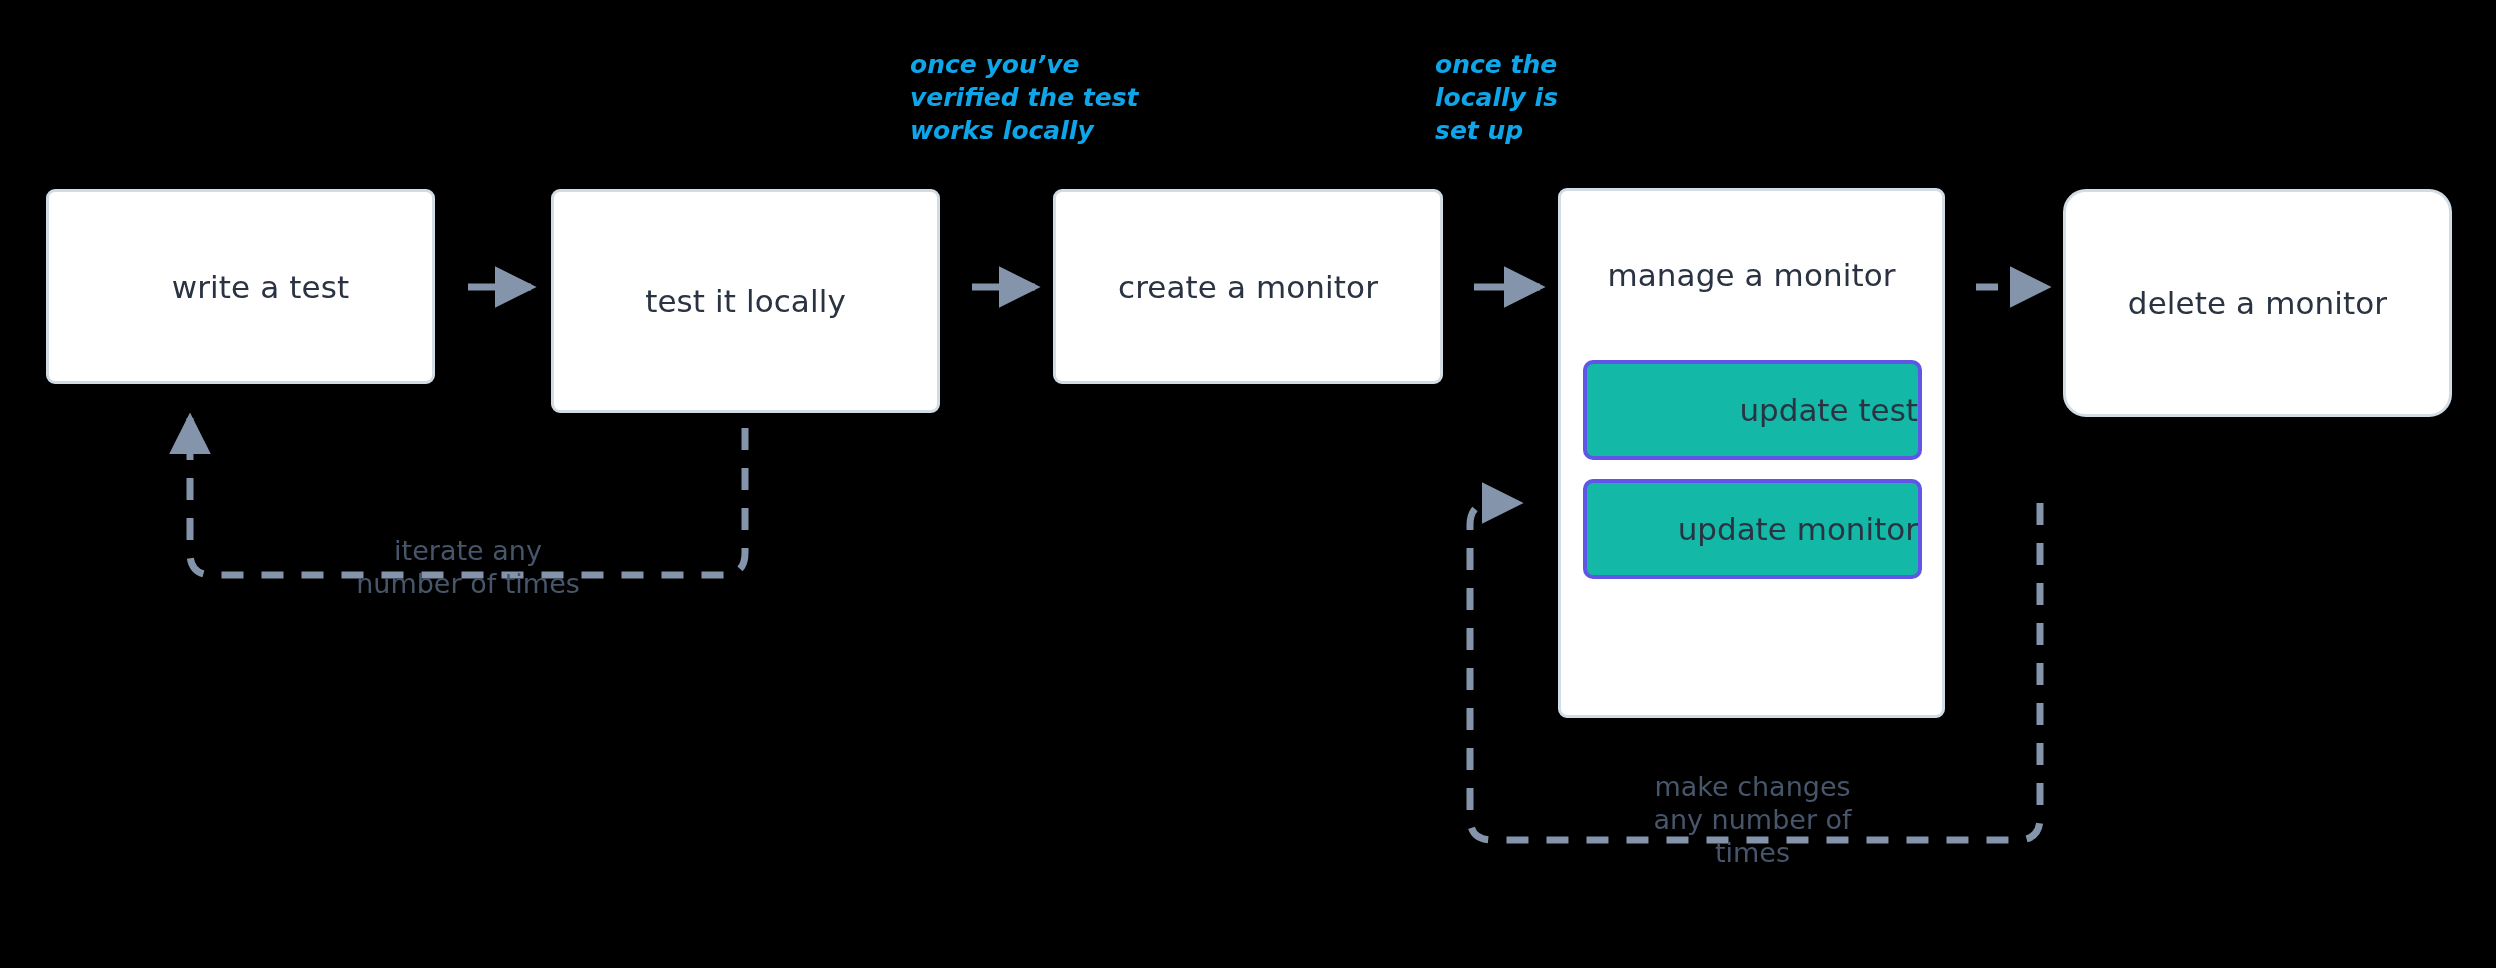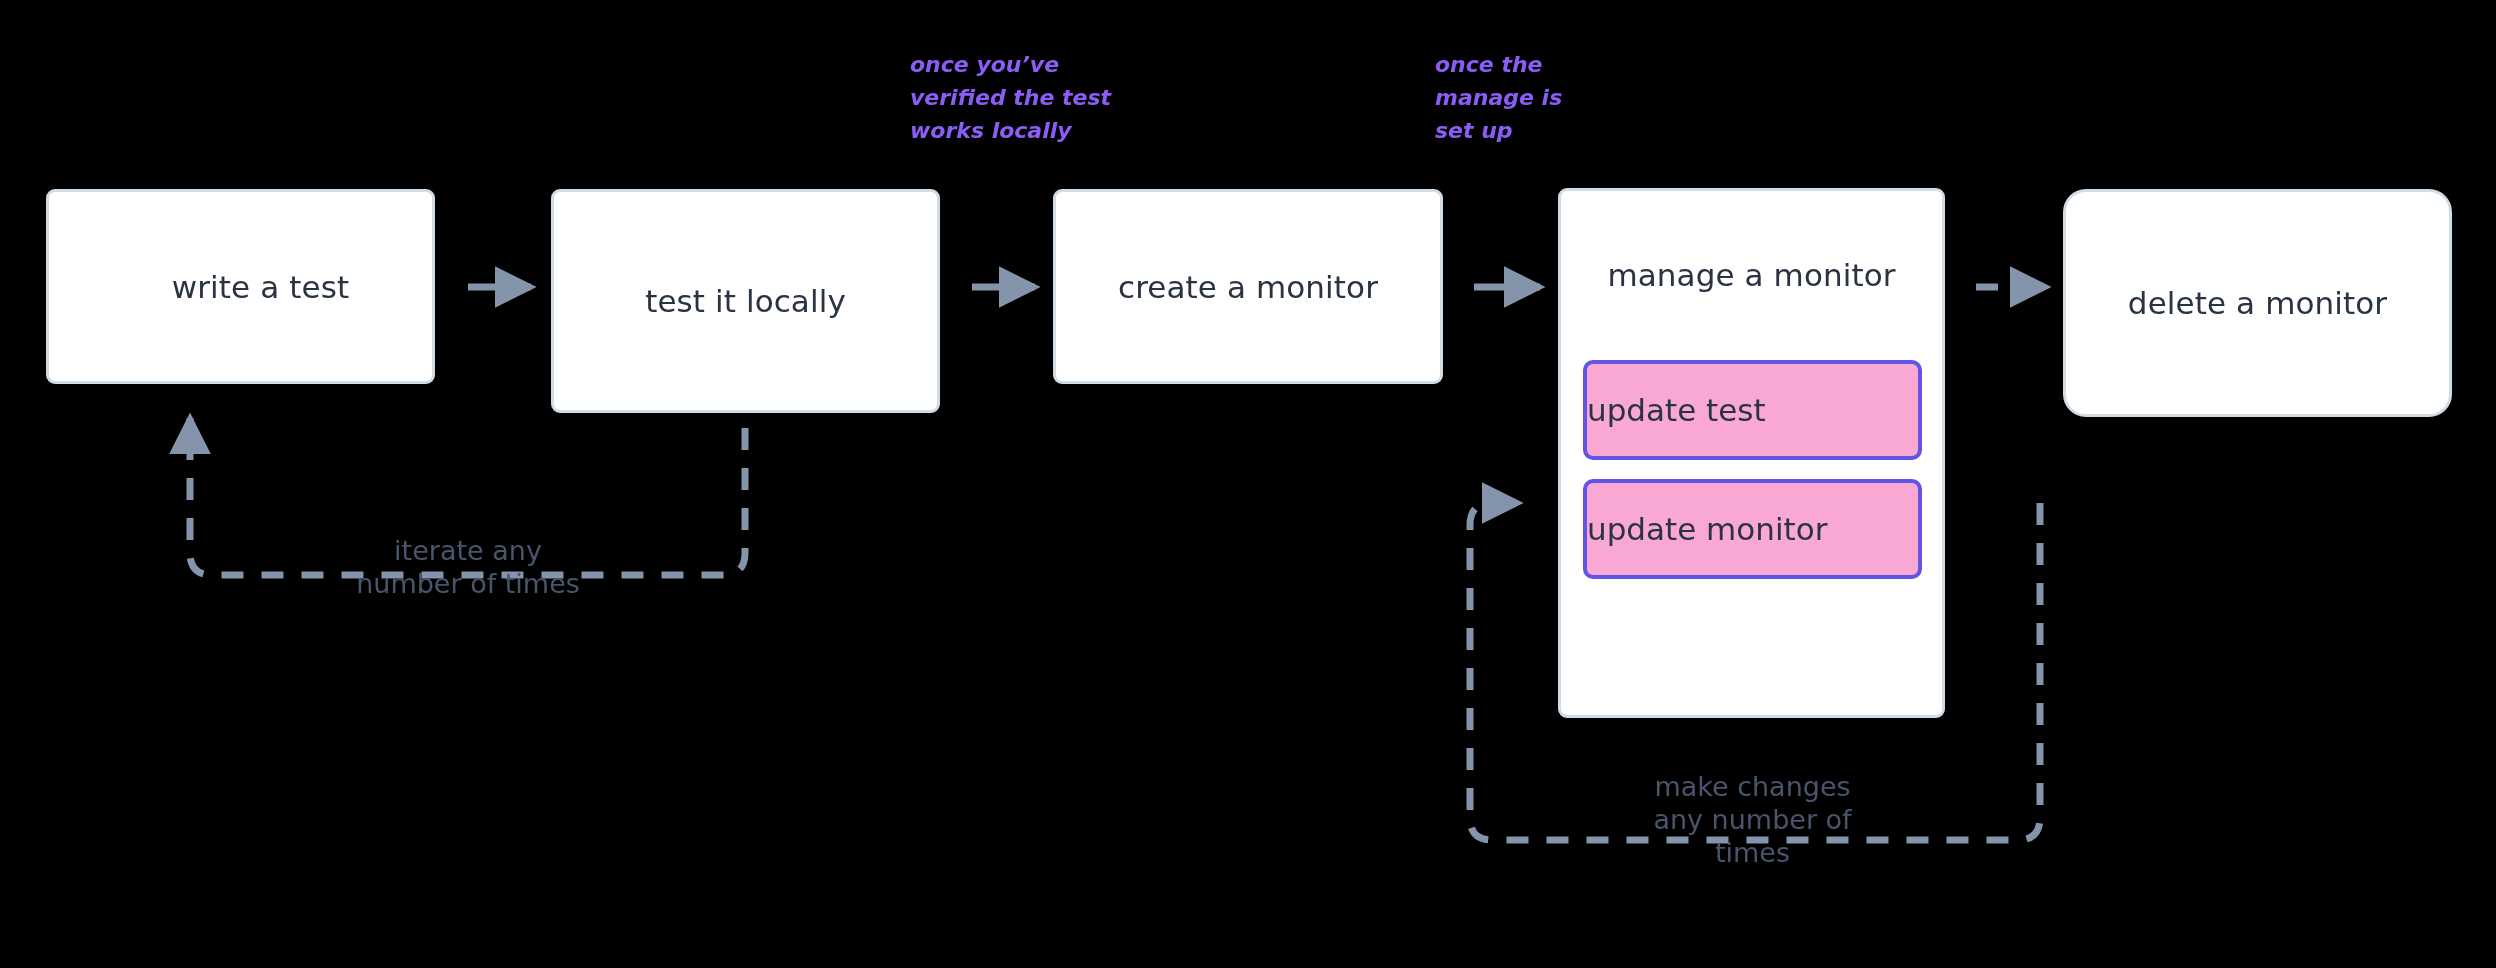--- a/index.html
+++ b/index.html
@@ -49,38 +49,38 @@
     justify-content: flex-start;
     padding-top: 0;
   }
   .group-title {
     margin-top: 66px;
     margin-bottom: 0;
   }
   .subnode {
     position: absolute;
     box-sizing: border-box;
-    background: #f9a8d4;
+    background: #14b8a6;
     border: 4px solid #6055E6;
     border-radius: 10px;
     display: flex;
     align-items: center;
-    justify-content: flex-start;
+    justify-content: flex-end;
   }
   .subnode-label {
     color: #2A3342;
     font-size: 31px;
     font-weight: 400;
     text-align: center;
     white-space: nowrap;
   }
   .edge-note {
     position: absolute;
-    color: #8b5cf6;
-    font-size: 22px;
+    color: #0ea5e9;
+    font-size: 25px;
     font-style: italic;
     font-weight: 700;
     line-height: 33px;
     white-space: pre-line;
   }
   .loop-label {
     position: absolute;
     color: #47566B;
     font-size: 27px;
     line-height: 33px;
@@ -123,21 +123,21 @@
     <g>
       <path d="M2040,503 L2040,818 Q2040,840 2018,840 L1492,840 Q1470,840 1470,818 L1470,525 Q1470,503 1492,503 L1518,503" fill="none" stroke="#8494AB" stroke-width="7" stroke-dasharray="22 18" stroke-linecap="butt" marker-end="url(#ah)"></path>
     </g>
   </svg>
 
   <div class="edge-note" style="left:910px; top:48px;">once you’ve
 verified the test
 works locally</div>
 
   <div class="edge-note" style="left:1435px; top:48px;">once the
-manage is
+locally is
 set up</div>
 
   <div class="node simple" style="left:46px; top:189px; width:389px; height:195px;padding-left:40px;">
     <div class="node-label">write a test</div>
   </div>
 
   <div class="node simple" style="left:551px; top:189px; width:389px; height:224px;">
     <div class="node-label">test it locally</div>
   </div>
 

